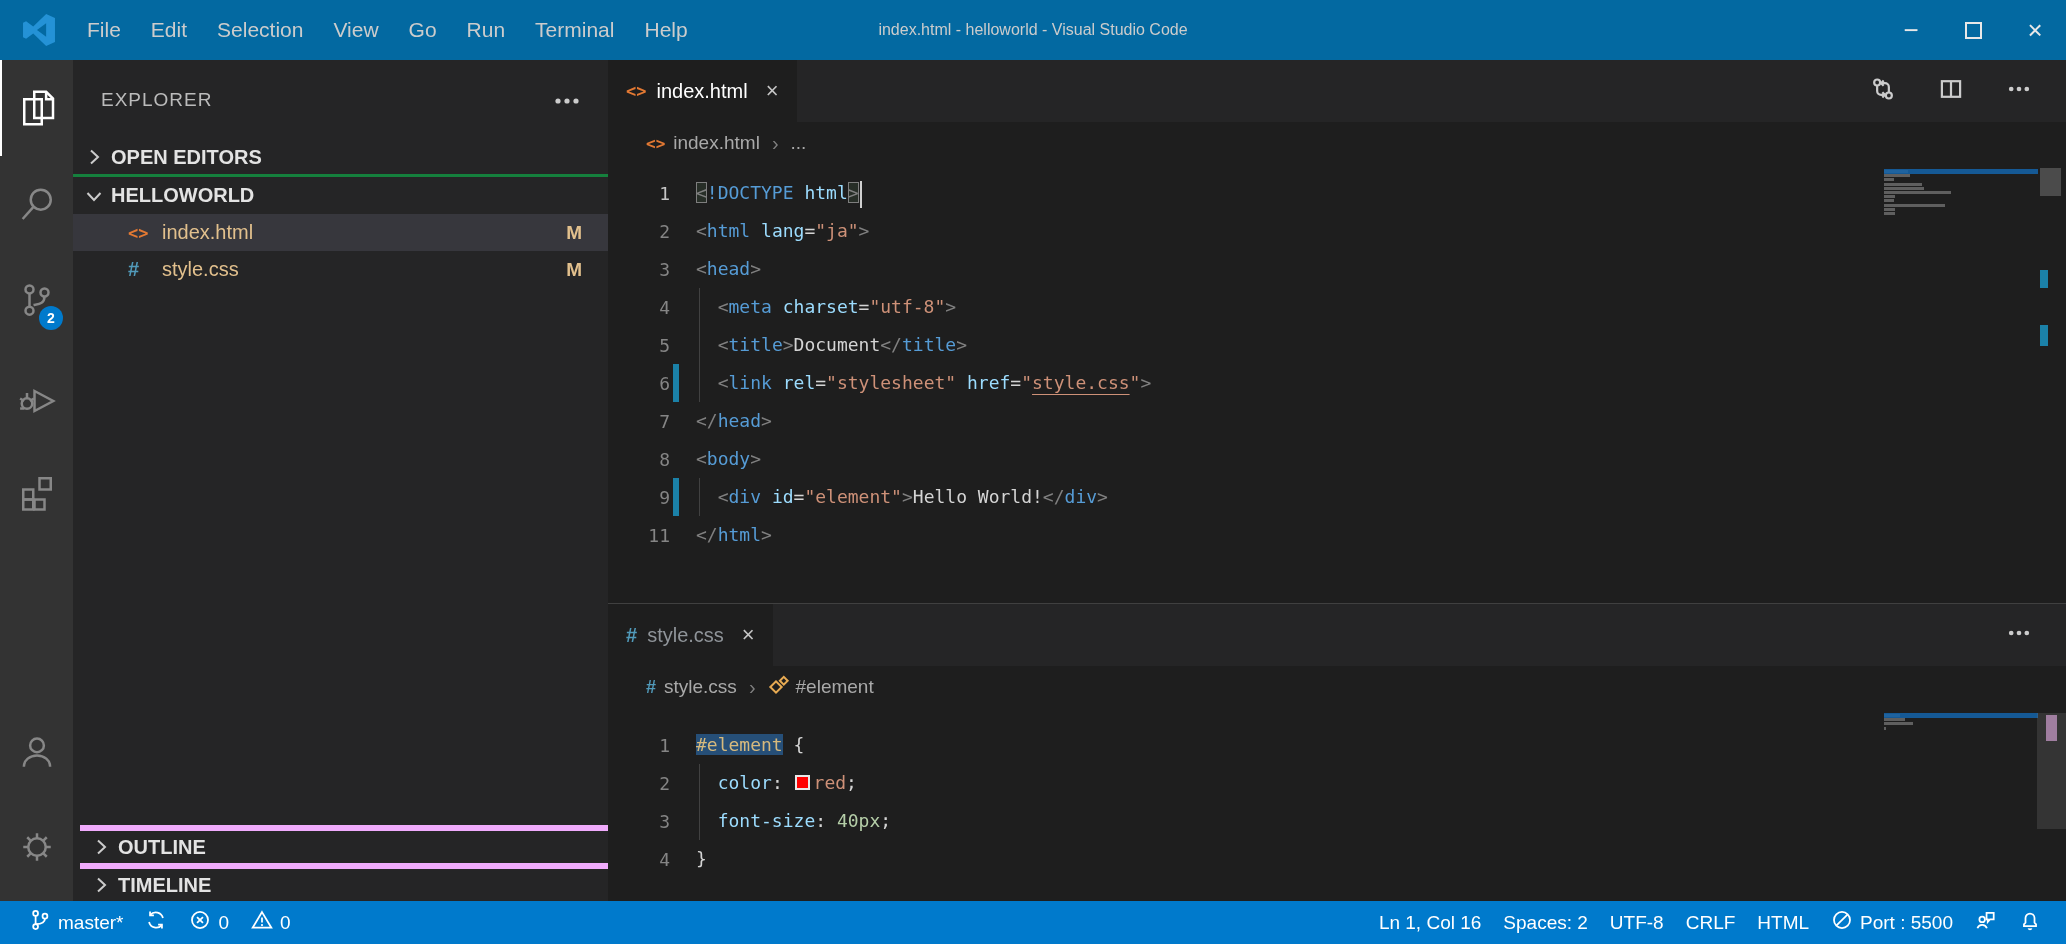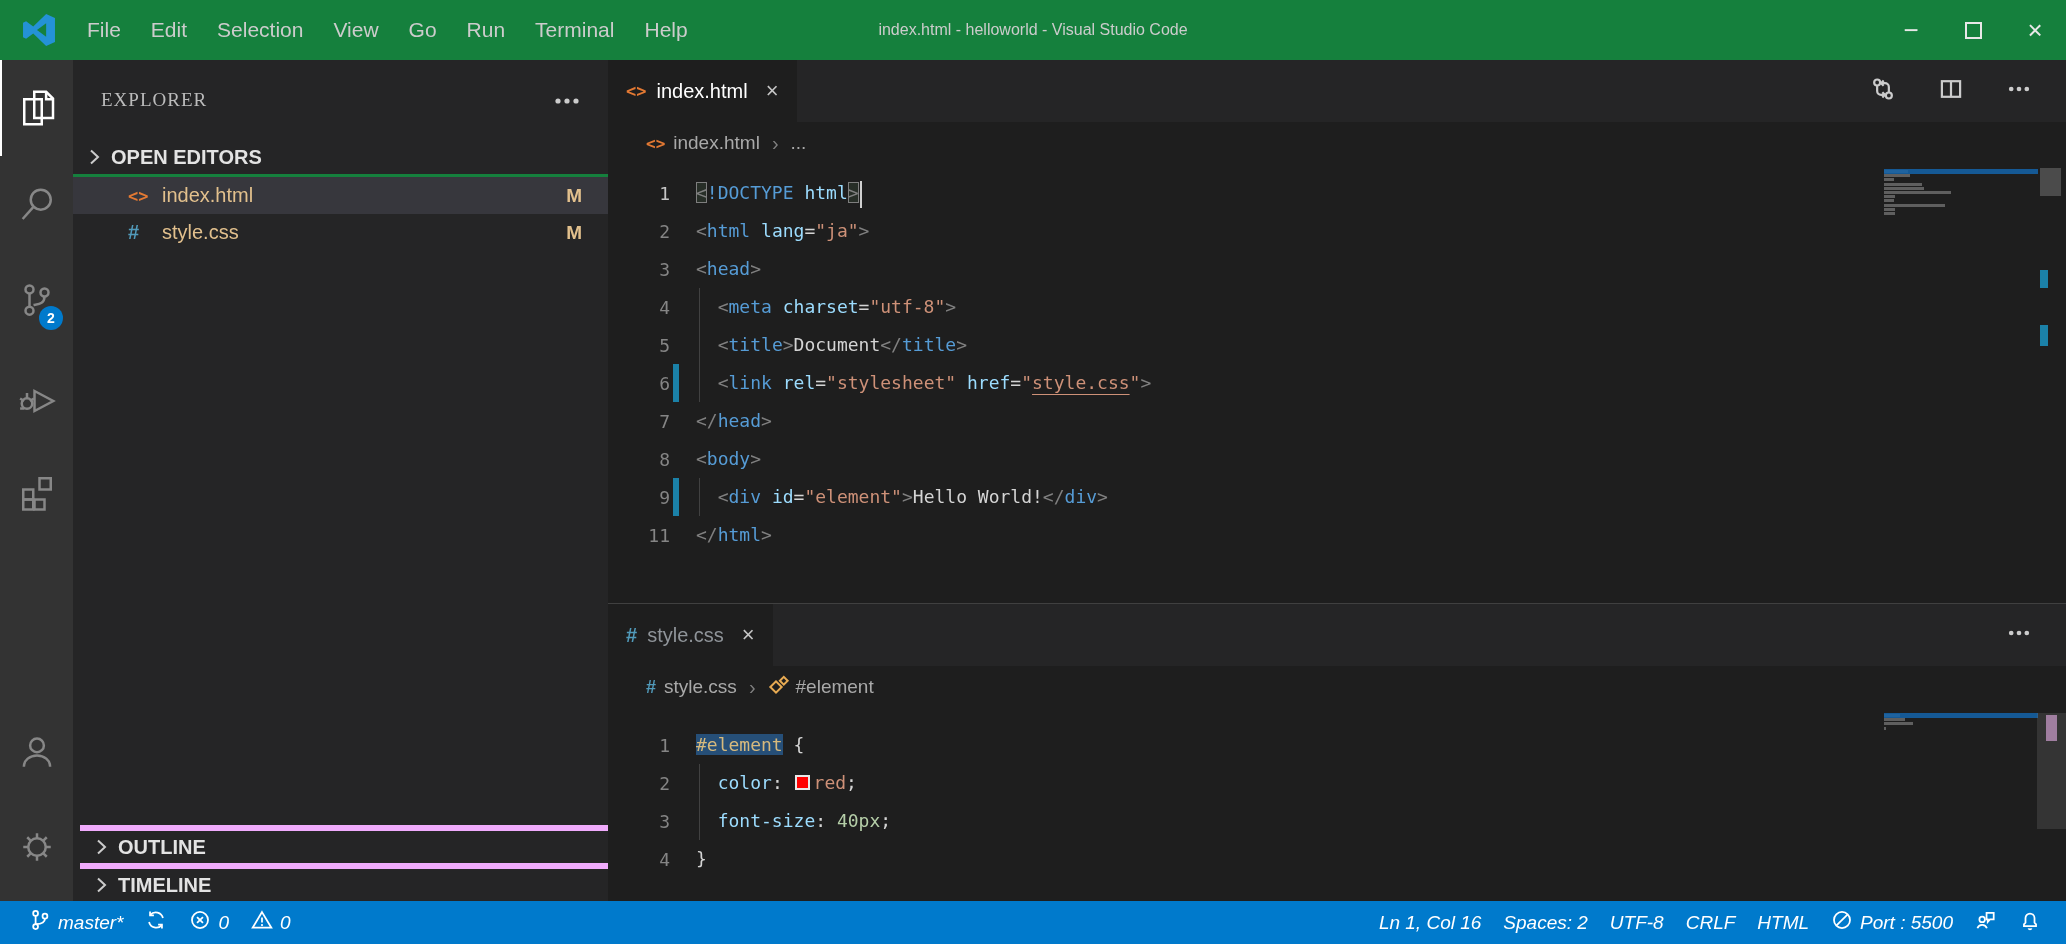--- a/index.html
+++ b/index.html
@@ -2,21 +2,21 @@
 <html style="--accent: #007acc; --git-modified: #e2c08d; --gutter-modified: #1b81a8; --selection-bg: #264f78; --html-icon: #e37933; --css-icon: #519aba; --red-swatch: #ff0000; --tk-tag: #569cd6; --tk-attr: #9cdcfe; --tk-str: #ce9178; --tk-punct: #808080; --tk-text: #d4d4d4; --tk-num: #b5cea8; --tk-selector: #d7ba7d; --tk-prop: #9cdcfe;"><head>
 <meta charset="utf-8">
 <style>
   * { margin:0; padding:0; box-sizing:border-box; }
   html,body { width:2066px; height:944px; background:#1e1e1e; overflow:hidden; }
   body { font-family:"Liberation Sans", sans-serif; }
   #app { position:relative; width:2066px; height:944px; }
 
   
   .titlebar { position:absolute; left:0; top:0; width:2066px; height:60px;
-    background:#15803d; display:flex; align-items:center; color:#cccccc; }
+    background:#0369a1; display:flex; align-items:center; color:#cccccc; }
   .logo { width:34px; height:34px; margin:0 16px 0 22px; display:flex; align-items:center; }
   .menubar { display:flex; align-items:center; height:100%; }
   .mi { padding:0 15px; font-size:21px; height:100%; display:flex; align-items:center; cursor:default; }
   .window-title { position:absolute; left:50%; transform:translateX(-50%); font-size:16px; color:#cccccc; white-space:nowrap; }
   .win-controls { position:absolute; right:0; top:0; height:60px; display:flex; }
   .wc { width:62px; height:60px; display:flex; align-items:center; justify-content:center; color:#e8e8e8; font-size:26px; }
   .wc .maxbox { width:17px; height:17px; border:2px solid #e8e8e8; display:block; }
 
   
   .activitybar { position:absolute; left:0; top:60px; width:73px; height:841px; background:#333333; }
@@ -26,21 +26,21 @@
   .ab-item.active svg { stroke:#ffffff; }
   .ab-bottom { position:absolute; bottom:6px; left:0; width:73px; }
   .ab-bottom .ab-item { height:96px; }
   .ab-badge { position:absolute; right:10px; bottom:18px; min-width:24px; height:24px; border-radius:12px;
     background:var(--accent,#007acc); color:#fff; font-size:14px; font-weight:bold;
     display:flex; align-items:center; justify-content:center; }
 
   
   .sidebar { position:absolute; left:73px; top:60px; width:535px; height:841px; background:#252526;
     color:#cccccc; display:flex; flex-direction:column; }
-  .sb-header { height:80px; display:flex; align-items:center; justify-content:space-between; padding:0 28px 0 28px;font-family:Liberation Serif, serif; }
+  .sb-header { height:80px; display:flex; align-items:center; justify-content:space-between; padding:0 28px 0 28px; }
   .sb-title { font-size:19px; color:#bbbbbb; letter-spacing:1px; }
   .dots svg { width:26px; height:8px; fill:#cccccc; }
   .sec-row { height:37px; display:flex; align-items:center; padding-left:10px; font-weight:bold; font-size:20px; color:#e3e3e3; }
   .sec-row svg { width:22px; height:22px; stroke:#cccccc; fill:none; stroke-width:2; margin-right:6px; }
   .sec-row.sep { border-bottom:3px solid #15803d; }
   .file-row { height:37px; display:flex; align-items:center; padding-left:55px; font-size:20px; }
   .file-row.selected { background:#37373d; }
   .fi { width:34px; flex:none; font-weight:bold; }
   .fi.html { color:var(--html-icon,#e37933); font-family:"DejaVu Sans Mono",monospace; font-size:17px; }
   .fi.css { color:var(--css-icon,#519aba); font-size:20px; }
@@ -96,21 +96,21 @@
     border:2px solid #e8e8e8; margin:0 4px 0 1px; vertical-align:-1px; }
 
   .minimap { position:absolute; right:30px; top:6px; width:152px; }
   .mm-wrap { position:relative; }
   .mm-line { height:3px; margin-bottom:1.2px; background:rgba(150,150,150,0.55); }
   .mm-cur { position:absolute; left:0; right:-2px; top:-1px; height:5px; background:rgba(20,100,170,0.85); }
   .ov-mark { position:absolute; }
 
   
   .statusbar { position:absolute; left:0; bottom:0; width:2066px; height:43px; background:var(--accent,#007acc);
-    color:#ffffff; display:flex; justify-content:space-between; font-size:19px; padding:0 14px 0 18px;font-style:italic; }
+    color:#ffffff; display:flex; justify-content:space-between; font-size:19px; padding:0 14px 0 18px; }
   .sb-side { display:flex; align-items:center; height:100%; }
   .sb-item { display:flex; align-items:center; gap:7px; padding:0 11px; height:100%; }
   .sb-item svg { width:22px; height:22px; stroke:#ffffff; fill:none; stroke-width:1.6; }
   .sb-item svg .fill { fill:#ffffff; stroke:none; }
 </style>
 </head>
 <body>
 
 <div id="app">
 
@@ -204,20 +204,26 @@
             <circle cx="13" cy="4" r="2.6"></circle>
             <circle cx="22" cy="4" r="2.6"></circle>
           </svg>
       </span>
     </div>
     <div class="sec-row sep">
       <svg viewBox="0 0 22 22">
           <path d="M8 4.5l7 6.5-7 6.5"></path>
         </svg>
       <span>OPEN EDITORS</span>
+    </div>
+    <div class="sec-row">
+      <svg viewBox="0 0 22 22">
+          <path d="M4.5 8l6.5 7 6.5-7"></path>
+        </svg>
+      <span>HELLOWORLD</span>
     </div>
     <div id="file-list">
         <div class="file-row selected">
           <span class="fi html">&lt;&gt;</span>
           <span class="fname">index.html</span>
           <span class="fbadge">M</span>
         </div>
         <div class="file-row">
           <span class="fi css">#</span>
           <span class="fname">style.css</span>

